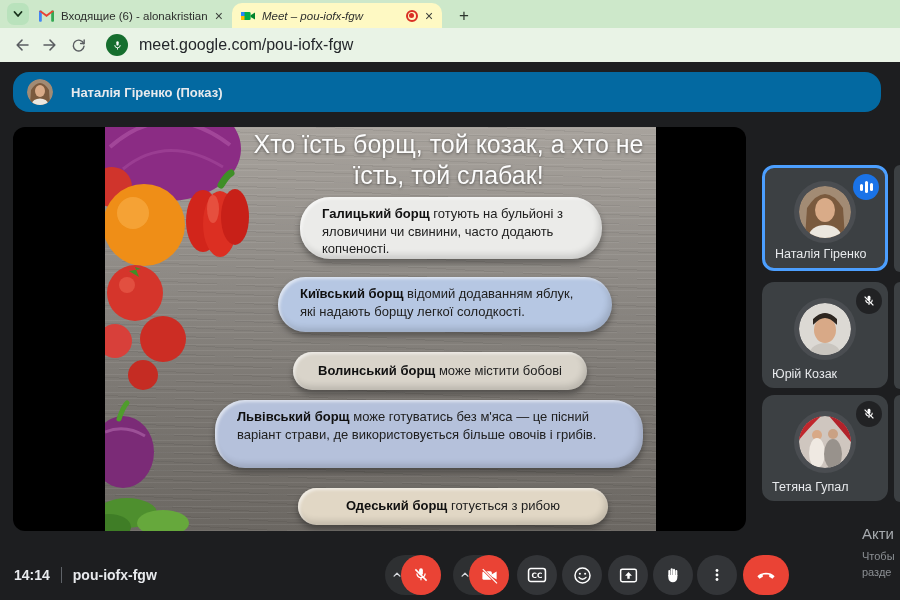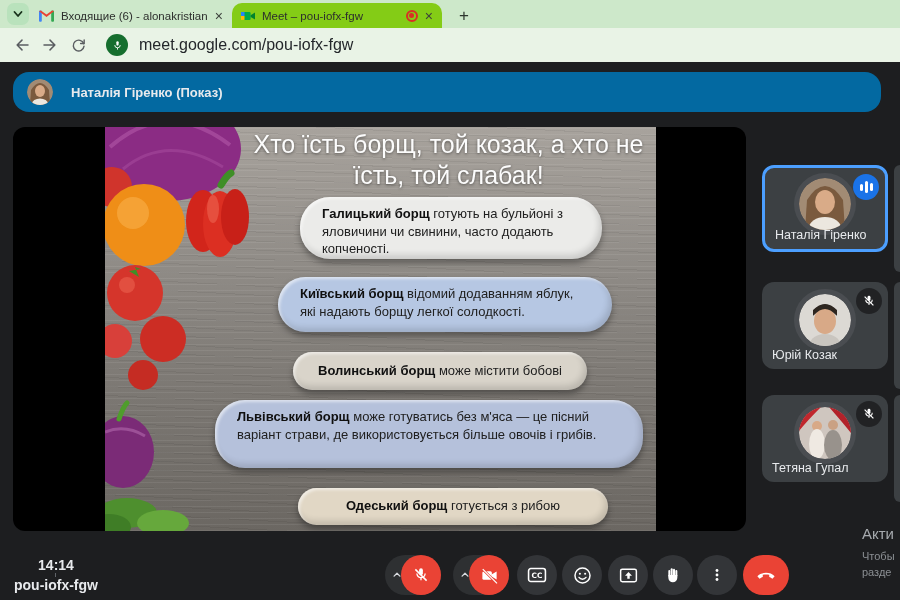--- a/index.html
+++ b/index.html
@@ -5,21 +5,21 @@
   * { margin:0; padding:0; box-sizing:border-box; }
   html,body { width:900px; height:600px; }
   body { font-family:"Liberation Sans", sans-serif; overflow:hidden; }
   .app { position:relative; width:900px; height:600px; background:#1d1e20; overflow:hidden; }
 
   
   .tabstrip { position:absolute; left:0; top:0; width:900px; height:28px; background:#cde8ca; }
   .tab-chevron-btn { position:absolute; left:7px; top:3px; width:22px; height:22px; border:none; border-radius:7px; background:#b9e2bc; display:flex; align-items:center; justify-content:center; cursor:pointer; }
   .tab { position:absolute; top:3px; height:25px; display:flex; align-items:center; gap:7px; padding:0 9px; font-size:11.5px; color:#2d2f2d; }
   .tab-inactive { left:30px; width:202px; }
-  .tab-active { left:232px; width:210px; background:#84cc16; border-radius:10px 10px 0 0; }
+  .tab-active { left:232px; width:210px; background:#fef9c3; border-radius:10px 10px 0 0;font-style:italic; }
   .tab-title { flex:1; white-space:nowrap; overflow:hidden; max-width:150px; }
   .tab-close { font-size:14px; color:#3c403c; line-height:1; cursor:pointer; }
   .rec-dot { width:12px; height:12px; border:2px solid #d93025; border-radius:50%; display:flex; align-items:center; justify-content:center; }
   .rec-dot i { display:block; width:5px; height:5px; background:#d93025; border-radius:50%; }
   .newtab-btn { position:absolute; left:452px; top:4px; width:24px; height:24px; border:none; background:transparent; font-size:17px; color:#2d352d; cursor:pointer; }
 
   .toolbar { position:absolute; left:0; top:28px; width:900px; height:34px; background:#e9f3e6; display:flex; align-items:center; }
   .nav-btn { width:28px; height:28px; border:none; background:transparent; display:flex; align-items:center; justify-content:center; cursor:pointer; }
   .nav-btn.back { margin-left:8px; }
   .mic-badge { width:22px; height:22px; border-radius:50%; background:#156e2e; display:flex; align-items:center; justify-content:center; margin-left:14px; }
@@ -44,33 +44,33 @@
   .sbox { position:absolute; z-index:2; border-radius:30px; font-size:13px; line-height:1.35; color:#202020; padding:8px 22px;
     box-shadow:0 4px 6px rgba(0,0,0,.35), inset 2px 2px 3px rgba(255,255,255,.55), inset -3px -4px 6px rgba(0,0,0,.14); }
   .sbox b { color:#101010; }
   .sbox1 { left:195px; top:70px;  width:302px; height:62px; background:#ebebe9; }
   .sbox2 { left:173px; top:150px; width:334px; height:55px; background:#b6c7e3; }
   .sbox3 { left:188px; top:225px; width:294px; height:38px; background:#d9d4ca; text-align:center; padding-top:10px; }
   .sbox4 { left:110px; top:273px; width:428px; height:68px; background:#b5c1db; }
   .sbox5 { left:193px; top:361px; width:310px; height:37px; background:#e1d7c5; text-align:center; padding-top:9px; }
 
   
-  .tile { position:absolute; left:762px; width:126px; height:87px; background:#3c4043; border-radius:12px; overflow:hidden; cursor:pointer; }
+  .tile { position:absolute; left:762px; width:126px; height:106px; background:#3c4043; border-radius:12px; overflow:hidden; cursor:pointer; }
   .tile-speaking { border:3px solid #4c9fff; }
   .tile-name { position:absolute; left:10px; bottom:7px; font-size:12.5px; color:#e8eaed; }
   .tile-avatar-ring { position:absolute; left:50%; top:44%; transform:translate(-50%,-50%); width:62px; height:62px; border-radius:50%; background:#4a4d51; display:flex; align-items:center; justify-content:center; }
   .tile-avatar { width:52px; height:52px; border-radius:50%; overflow:hidden; }
   .tile-badge { position:absolute; right:6px; top:6px; width:26px; height:26px; border-radius:50%; display:flex; align-items:center; justify-content:center; }
   .badge-audio { background:#1a73e8; gap:2px; }
   .badge-audio i { display:block; width:3px; border-radius:2px; background:#fff; }
   .badge-muted { background:rgba(25,26,28,.78); }
   .tile-sliver { position:absolute; left:894px; width:6px; background:#3c4043; border-radius:8px 0 0 8px; }
 
   
-  .footer-left { position:absolute; left:14px; top:557px; height:36px; display:flex; align-items:center; color:#e8eaed; font-size:14px; font-weight:bold;flex-direction:column; }
+  .footer-left { position:absolute; left:14px; top:557px; height:36px; display:flex; align-items:center; color:#e8eaed; font-size:14px; font-weight:bold; }
   .footer-divider { width:1px; height:16px; background:#5f6368; margin:0 11px; }
   .controls { position:absolute; left:385px; top:555px; display:flex; align-items:center; }
   .ctl-pill { height:40px; width:56px; background:#2e3032; border-radius:20px; display:flex; align-items:center; position:relative; cursor:pointer; }
   .ctl-pill .chev { margin-left:5px; }
   .ctl-pill .red-circle { position:absolute; right:0; top:0; width:40px; height:40px; border-radius:50%; background:#ea4335; display:flex; align-items:center; justify-content:center; }
   .ctl-circle { width:40px; height:40px; border-radius:50%; background:#333538; display:flex; align-items:center; justify-content:center; cursor:pointer; }
   .ctl-end { width:46px; height:40px; border-radius:20px; background:#ea4335; display:flex; align-items:center; justify-content:center; cursor:pointer; }
   .gap12 { margin-left:12px; } .gap8 { margin-left:8px; } .gap5 { margin-left:5px; } .gap6 { margin-left:6px; } .gap4 { margin-left:4px; }
 
   .cut-tooltip { position:absolute; left:862px; top:525px; color:#8b8f93; white-space:nowrap; }

